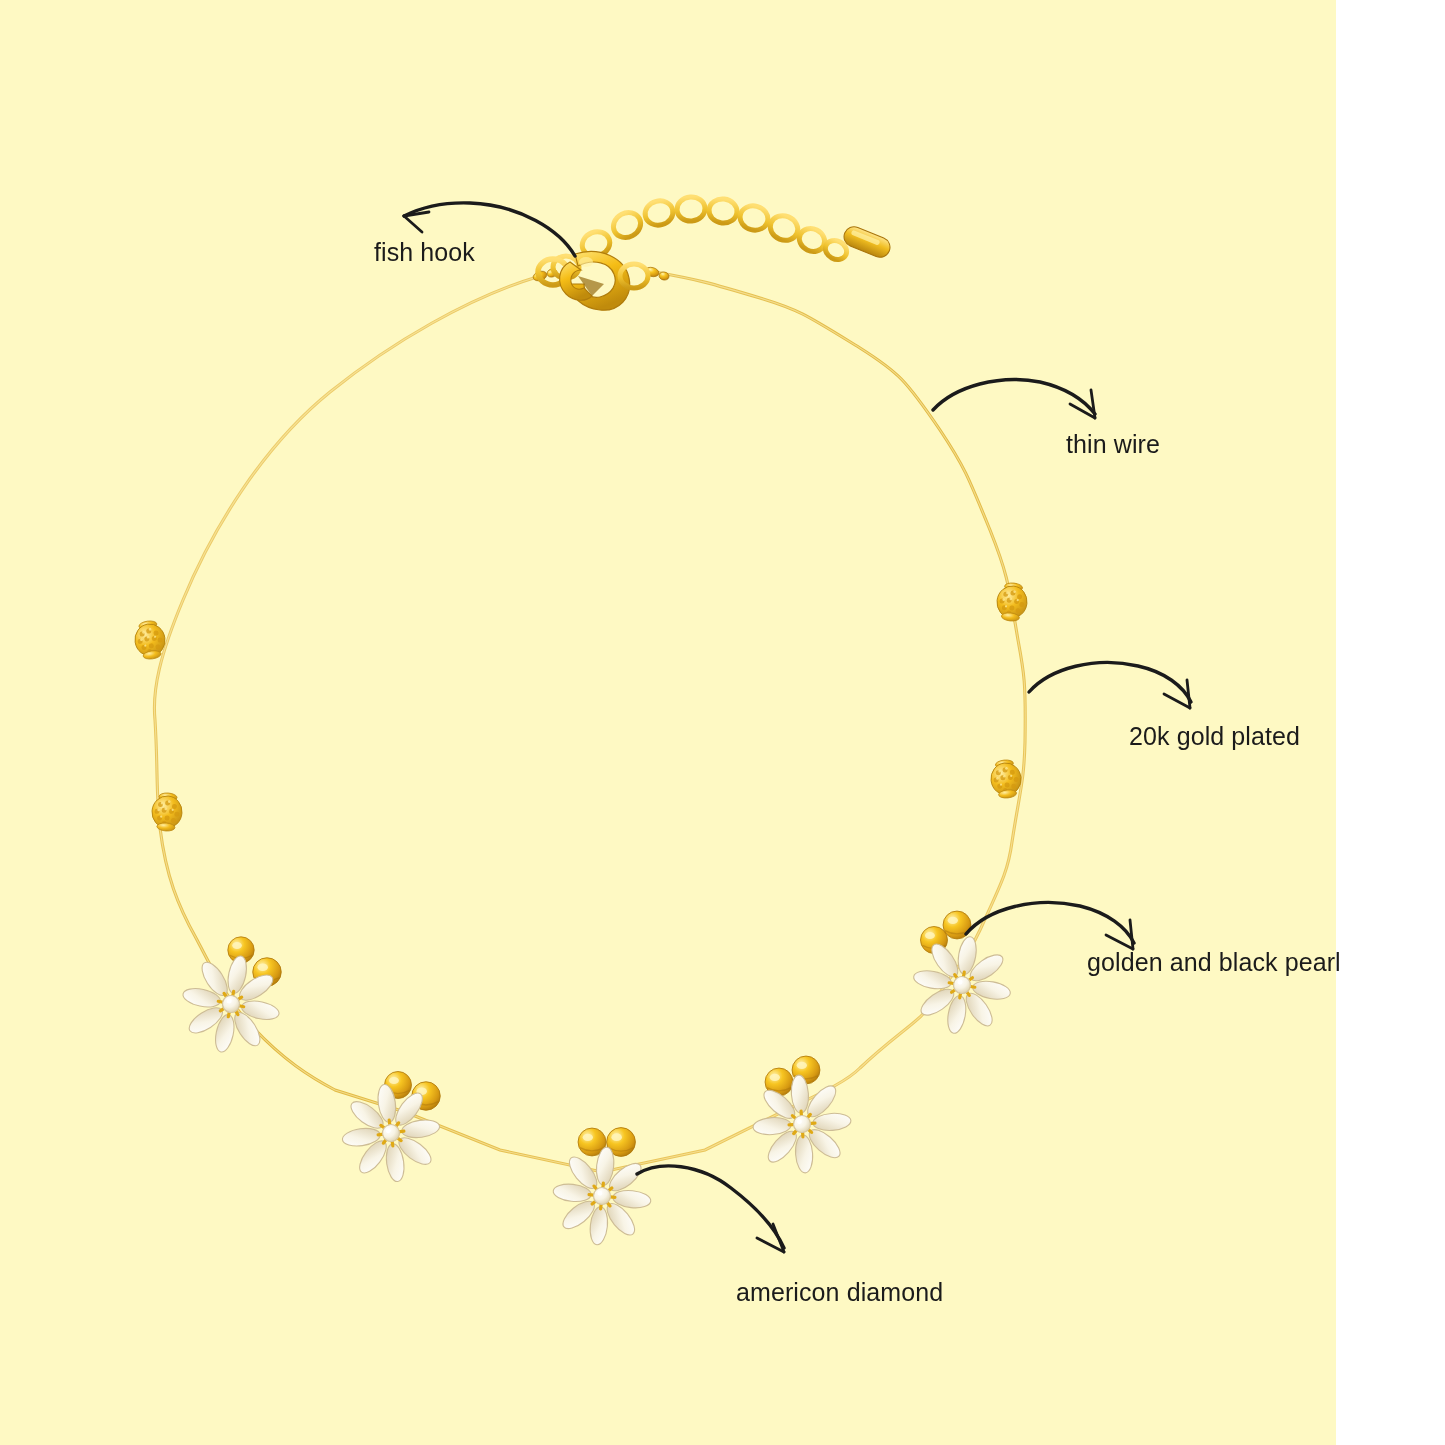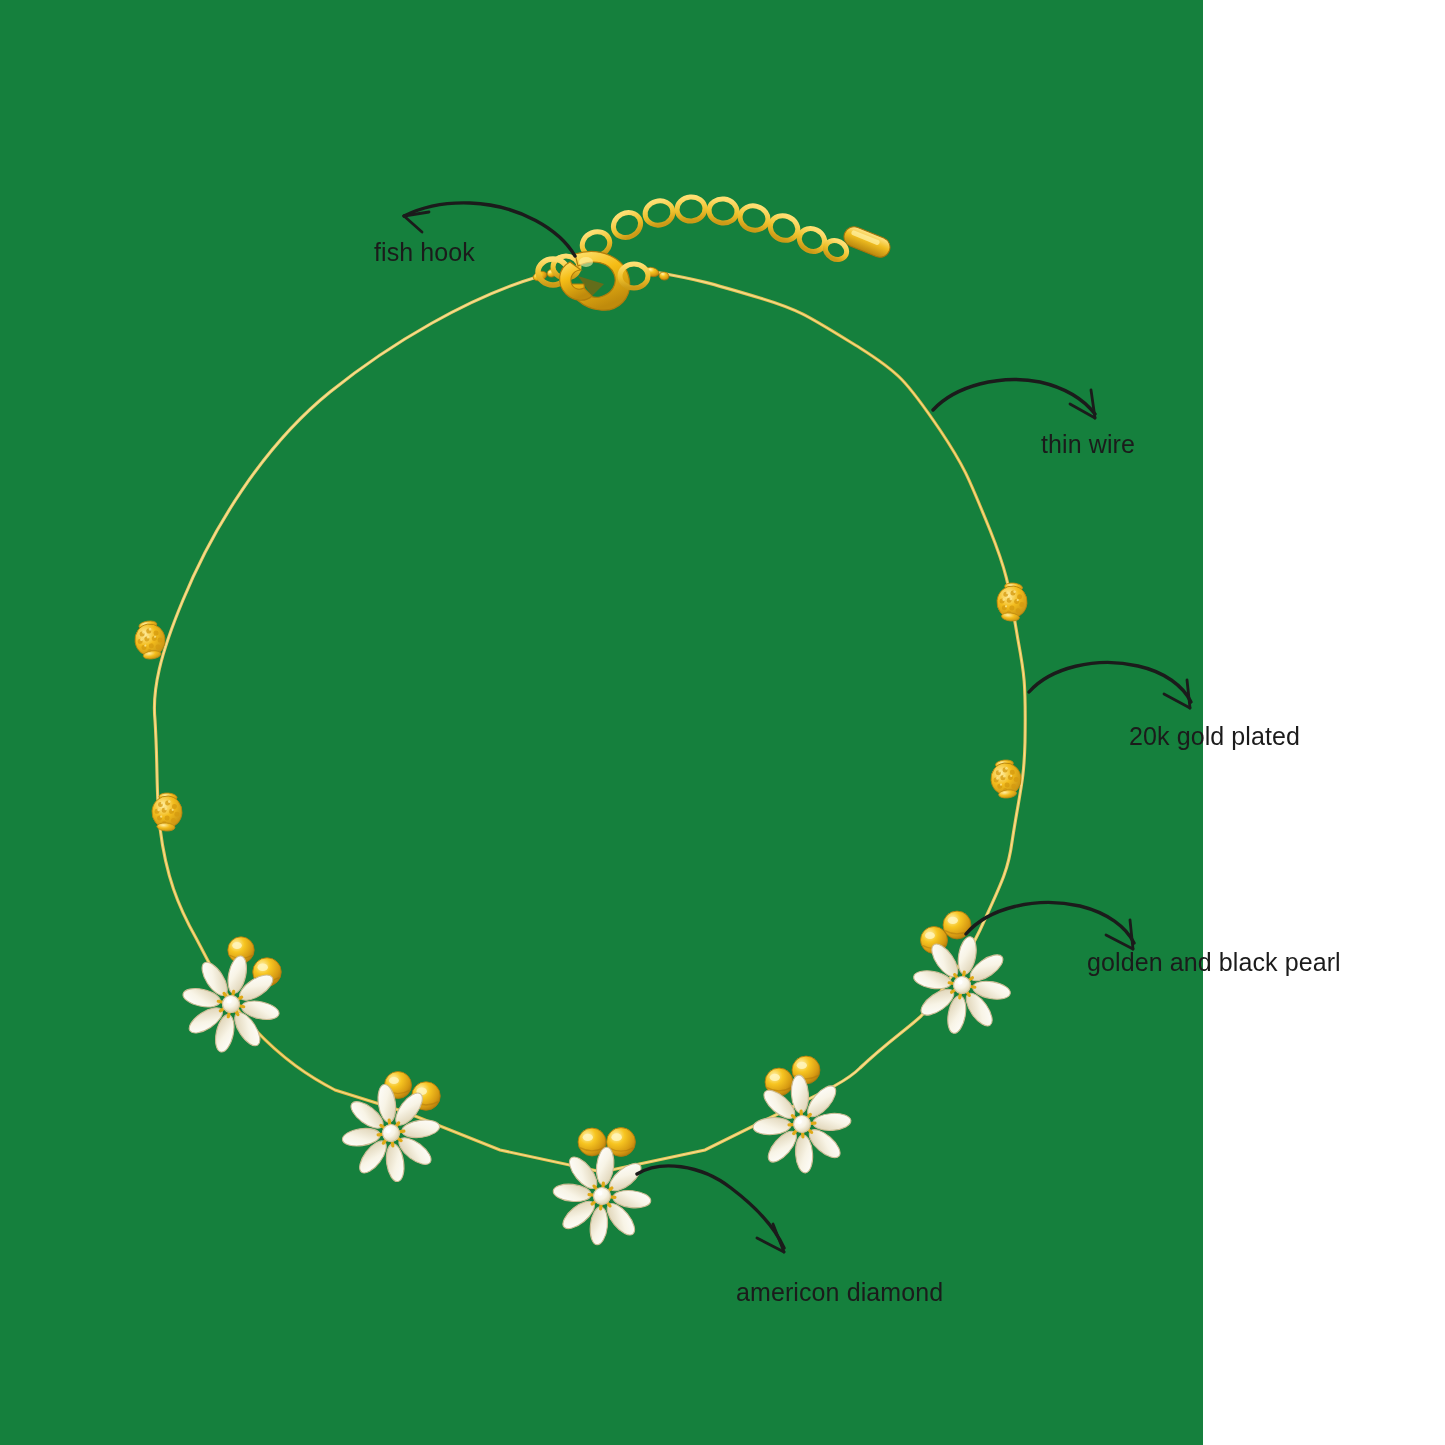--- a/index.html
+++ b/index.html
@@ -1,18 +1,18 @@
 <!DOCTYPE html>
 <html><head>
 <meta charset="utf-8">
 <style>
   html,body{margin:0;padding:0;background:#ffffff;}
   body{width:1445px;height:1445px;position:relative;overflow:hidden;
        font-family:"Liberation Sans","DejaVu Sans",sans-serif;}
-  #stage{position:absolute;left:0;top:0;width:1203px;height:1445px;background:#15803d;}
+  #stage{position:absolute;left:0;top:0;width:1316px;height:1445px;background:#fef9c3;padding-left:20px;}
   svg.layer{position:absolute;left:0;top:0;width:1445px;height:1445px;}
   .anno-label{position:absolute;color:#1b1b1b;font-size:25px;letter-spacing:.1px;
               white-space:nowrap;font-family:"Liberation Sans","DejaVu Sans",sans-serif;}
 </style>
 </head>
 <body>
 
 <div id="stage">
 
   <svg class="layer" id="jewelry-layer" viewBox="0 0 1445 1445">
@@ -292,21 +292,21 @@
       <g>
         <path d="M637,1174 C660,1160 700,1164 731,1188 C760,1210 776,1230 784,1248"></path>
         <path d="M784,1252 L773,1224" stroke-width="2.8"></path>
         <path d="M784,1252 L757,1238" stroke-width="2.8"></path>
       </g>
     </g>
   </svg>
 
   <div class="anno-label" style="left:374px;top:238px;">fish hook</div>
 
-  <div class="anno-label" style="left:1041px;top:430px;">thin wire</div>
+  <div class="anno-label" style="left:1066px;top:430px;">thin wire</div>
 
   <div class="anno-label" style="left:1129px;top:722px;">20k gold plated</div>
 
   <div class="anno-label" style="left:1087px;top:948px;">golden and black pearl</div>
 
   <div class="anno-label" style="left:736px;top:1256px;margin-top:22px;">americon diamond</div>
 
 </div>
 
 </body></html>

